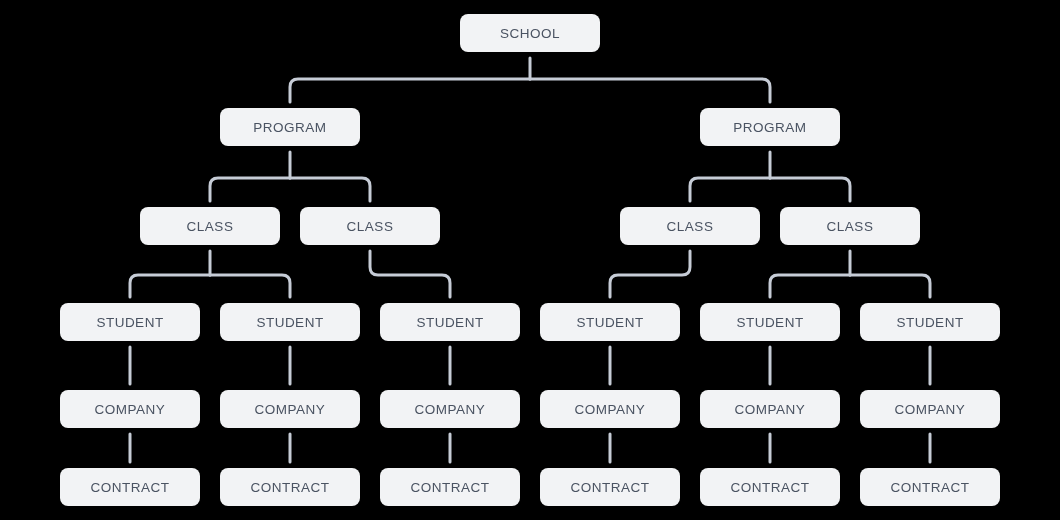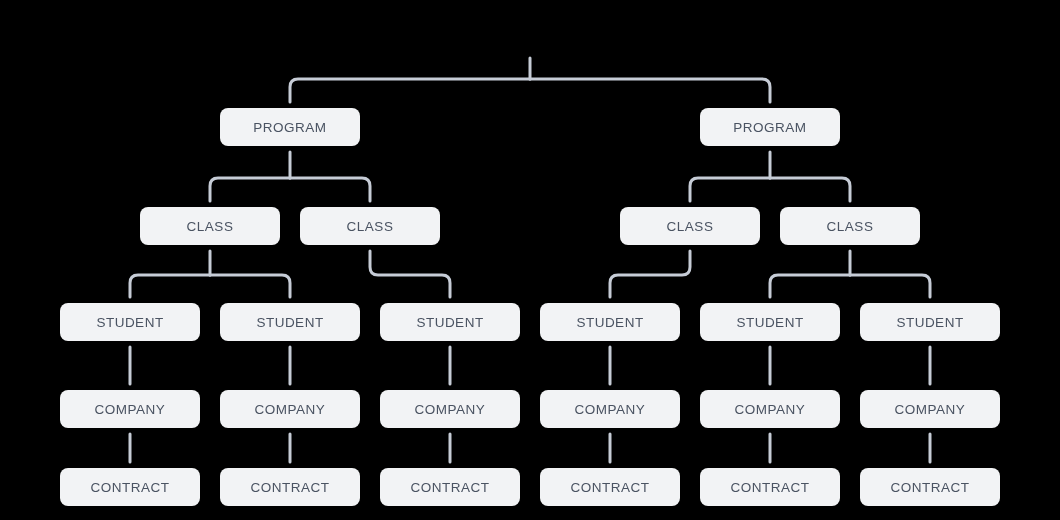--- a/index.html
+++ b/index.html
@@ -71,20 +71,23 @@
       <path d="M 770 347 L 770 384" fill="none" stroke="#c6ccd6" stroke-width="3" stroke-linecap="round" stroke-linejoin="round"></path>
       <path d="M 930 347 L 930 384" fill="none" stroke="#c6ccd6" stroke-width="3" stroke-linecap="round" stroke-linejoin="round"></path>
       <path d="M 130 434 L 130 462" fill="none" stroke="#c6ccd6" stroke-width="3" stroke-linecap="round" stroke-linejoin="round"></path>
       <path d="M 290 434 L 290 462" fill="none" stroke="#c6ccd6" stroke-width="3" stroke-linecap="round" stroke-linejoin="round"></path>
       <path d="M 450 434 L 450 462" fill="none" stroke="#c6ccd6" stroke-width="3" stroke-linecap="round" stroke-linejoin="round"></path>
       <path d="M 610 434 L 610 462" fill="none" stroke="#c6ccd6" stroke-width="3" stroke-linecap="round" stroke-linejoin="round"></path>
       <path d="M 770 434 L 770 462" fill="none" stroke="#c6ccd6" stroke-width="3" stroke-linecap="round" stroke-linejoin="round"></path>
       <path d="M 930 434 L 930 462" fill="none" stroke="#c6ccd6" stroke-width="3" stroke-linecap="round" stroke-linejoin="round"></path>
     </svg>
   <div id="nodes-layer">
+      <div class="node" style="left: 460px; top: 14px; width: 140px; height: 38px; background: rgb(242, 243, 245); border-radius: 8px; color: rgb(74, 83, 98);">
+        <span>SCHOOL</span>
+      </div>
       <div class="node" style="left: 220px; top: 108px; width: 140px; height: 38px; background: rgb(242, 243, 245); border-radius: 8px; color: rgb(74, 83, 98);">
         <span>PROGRAM</span>
       </div>
       <div class="node" style="left: 700px; top: 108px; width: 140px; height: 38px; background: rgb(242, 243, 245); border-radius: 8px; color: rgb(74, 83, 98);">
         <span>PROGRAM</span>
       </div>
       <div class="node" style="left: 140px; top: 207px; width: 140px; height: 38px; background: rgb(242, 243, 245); border-radius: 8px; color: rgb(74, 83, 98);">
         <span>CLASS</span>
       </div>
       <div class="node" style="left: 300px; top: 207px; width: 140px; height: 38px; background: rgb(242, 243, 245); border-radius: 8px; color: rgb(74, 83, 98);">

